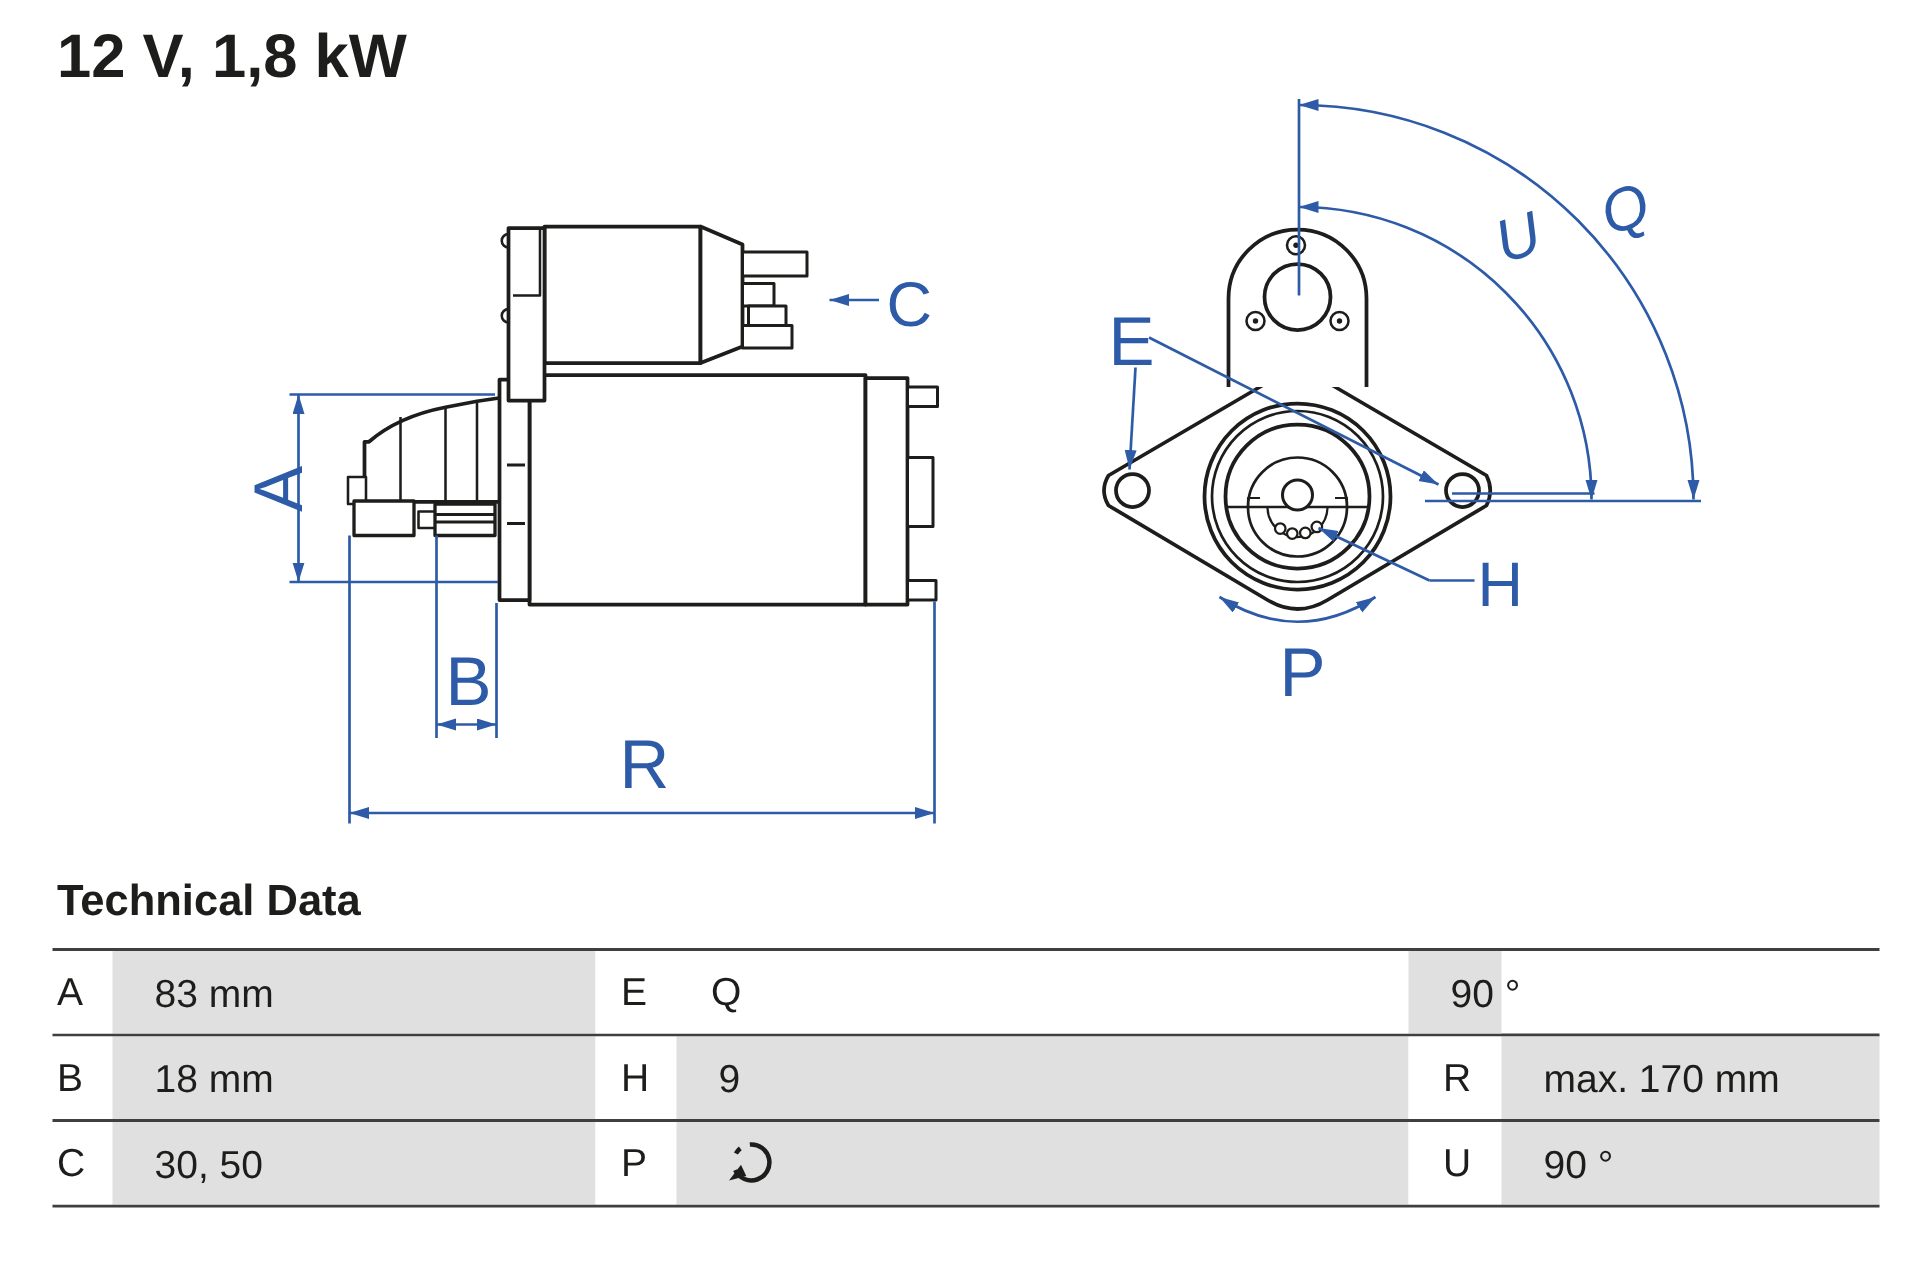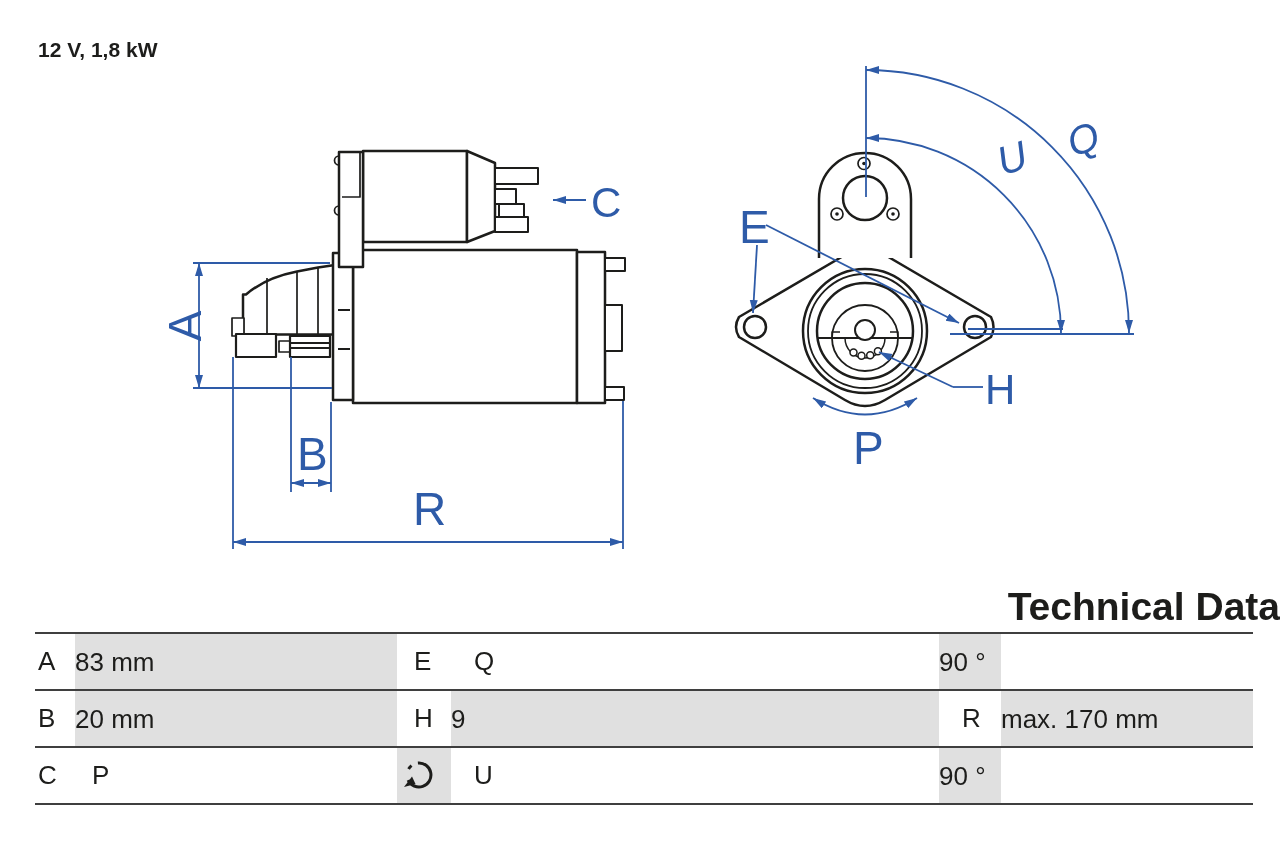--- a/index.html
+++ b/index.html
@@ -1,30 +1,30 @@
 <!DOCTYPE html>
 <html><head>
 <meta charset="utf-8">
 <style>
   html,body{margin:0;padding:0;background:#fff;}
   #page{position:relative;width:1280px;height:853px;background:#fff;overflow:hidden;
         font-family:"Liberation Sans",sans-serif;color:#1d1d1b;}
-  #title{position:absolute;left:38px;top:38px;font-size:21px;font-weight:700;color:#1d1d1b;}
+  #title{position:absolute;left:38px;top:14px;font-size:41px;font-weight:700;color:#1d1d1b;}
   #drawing{position:absolute;left:0;top:0;}
   .dim-letter{font-family:"Liberation Sans",sans-serif;font-weight:200;fill:#2e5ba8;}
   #tech{position:absolute;left:0;top:585px;width:1280px;}
-  #tech-heading{margin-left:38px;font-size:39px;font-weight:700;color:#1d1d1b;height:47px;text-align:right;}
+  #tech-heading{margin-left:38px;font-size:29px;font-weight:700;color:#1d1d1b;height:47px;}
   .tgrid{margin-left:35px;width:1218px;border-bottom:2px solid #3f3f3f;}
   .trow{display:grid;grid-template-columns:40px 322px 54px 488px 62px 252px;
         height:55px;border-top:2px solid #3f3f3f;align-items:stretch;}
   .cell{font-size:26px;line-height:54px;white-space:nowrap;overflow:visible;}
   .key{background:#fff;padding-left:3px;}
   .key.k2{padding-left:17px;}
   .key.k3{padding-left:23px;}
-  .val{background:#e0e0e0;padding-left:0;display:flex;align-items:center;}
+  .val{background:#e0e0e0;padding-left:28px;display:flex;align-items:center;}
   .rot-icon{display:block;margin-left:2px;}
 </style>
 </head>
 <body>
 
 <div id="page">
 
   <div id="title">12 V, 1,8 kW</div>
 
   <svg id="drawing" width="1280" height="578" viewBox="0 0 1280 578">
@@ -157,29 +157,30 @@
       <div class="trow">
         <div class="cell key">A</div>
         <div class="cell val">83 mm</div>
         <div class="cell key k2">E</div>
         <div class="cell key k3">Q</div>
         <div class="cell val">90 °</div>
       </div>
 
       <div class="trow">
         <div class="cell key">B</div>
-        <div class="cell val">20 mm</div>
+        <div class="cell val">18 mm</div>
         <div class="cell key k2">H</div>
         <div class="cell val">9</div>
         <div class="cell key k3">R</div>
         <div class="cell val">max. 170 mm</div>
       </div>
 
       <div class="trow">
         <div class="cell key">C</div>
+        <div class="cell val">30, 50</div>
         <div class="cell key k2">P</div>
         <div class="cell val">
           <svg class="rot-icon" width="40" height="40" viewBox="0 0 40 40">
             <path d="M9.6,13 A12,12 0 0 1 15.9,7.7" fill="none" stroke="#1d1d1b" stroke-width="3" stroke-dasharray="4.5 4.5"></path>
             <path d="M18.9,7 A12,12 0 1 1 9.1,24.1" fill="none" stroke="#1d1d1b" stroke-width="3"></path>
             <path d="M13,20.5 L5,31 L16.5,28 Z" fill="#1d1d1b" stroke="none"></path>
           </svg>
         </div>
         <div class="cell key k3">U</div>
         <div class="cell val">90 °</div>

